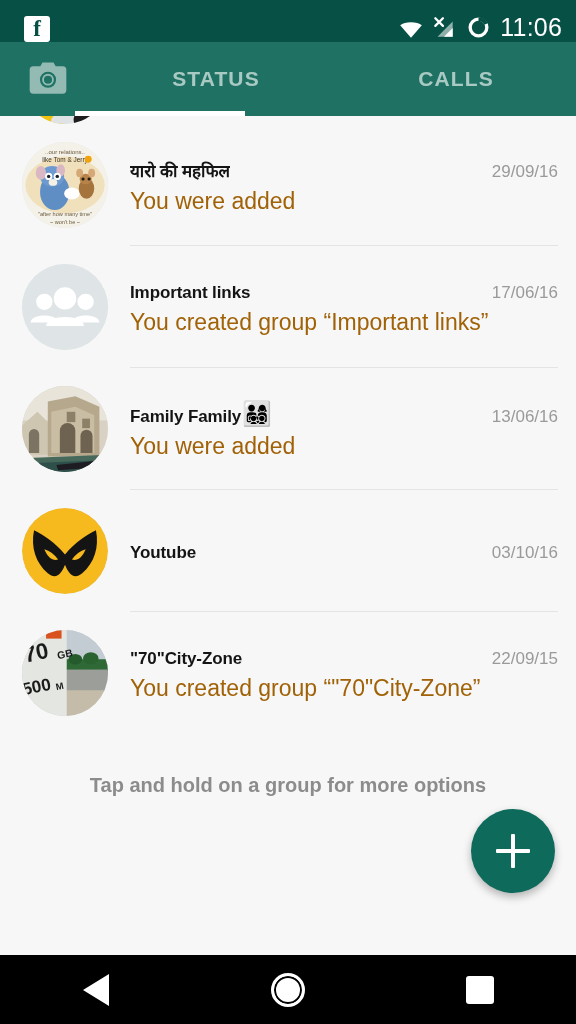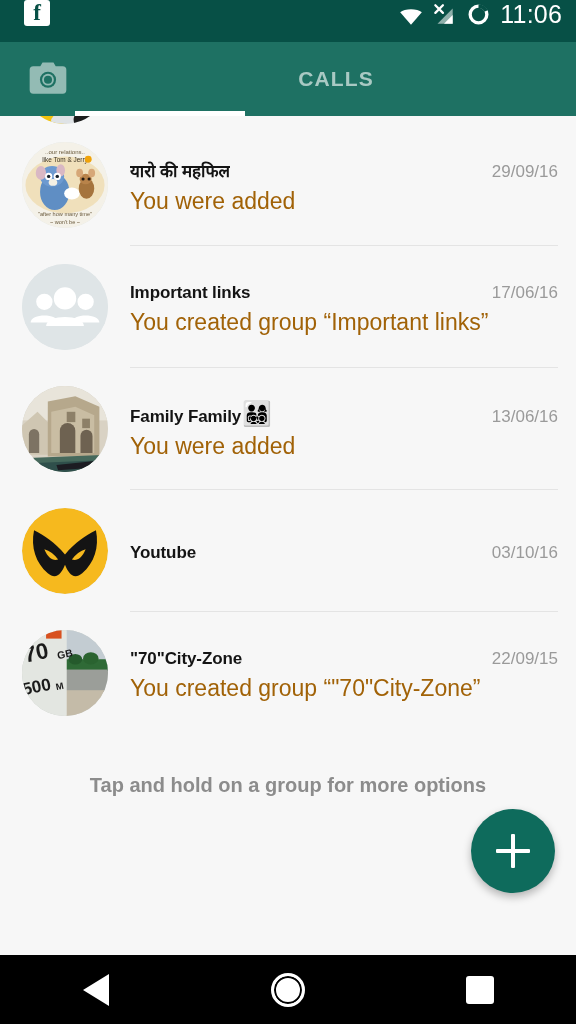--- a/index.html
+++ b/index.html
@@ -8,21 +8,21 @@
     font-family:"Liberation Sans", sans-serif;
     background:#f7f7f7;
     overflow:hidden;
     -webkit-font-smoothing:antialiased;
   }
   .phone { position:relative; width:576px; height:1024px; background:#f7f7f7; }
 
   
   .statusbar {
     height:42px; background:#075046;
-    display:flex; align-items:flex-start;
+    display:flex; align-items:flex-end;
     padding:0 14px 0 24px;
   }
   .fb-icon {
     width:26px; height:26px; background:#ffffff; border-radius:3px;
     position:relative; flex:0 0 auto;
   }
   .fb-icon::after{
     content:"f"; position:absolute; left:0; right:0; top:50%;
     transform:translateY(-52%);
     text-align:center; color:#075046;
@@ -173,20 +173,21 @@
 
   <div class="tabbar">
     <div class="cam-tab">
       <svg width="44" height="44" viewBox="0 0 24 24" fill="rgba(255,255,255,.52)">
         <path d="M9 3 L7.8 5 L4 5 A2 2 0 0 0 2 7 L2 18 A2 2 0 0 0 4 20 L20 20 A2 2 0 0 0 22 18 L22 7 A2 2 0 0 0 20 5 L16.2 5 L15 3 Z"></path>
         <circle cx="12" cy="12.4" r="4.4" fill="#1e7163"></circle>
         <circle cx="12" cy="12.4" r="3.2" fill="rgba(255,255,255,.52)"></circle>
         <circle cx="12" cy="12.4" r="2.2" fill="#1e7163"></circle>
       </svg>
     </div>
+    <div class="tab">STATUS</div>
     <div class="tab">CALLS</div>
     <div class="tab-indicator"></div>
   </div>
 
   <div class="list">
 
     <div class="peek-row">
       <div class="peek-av">
         <svg class="art" viewBox="0 0 100 100" preserveAspectRatio="none">
           <rect width="100" height="100" fill="#eceff0"></rect>

